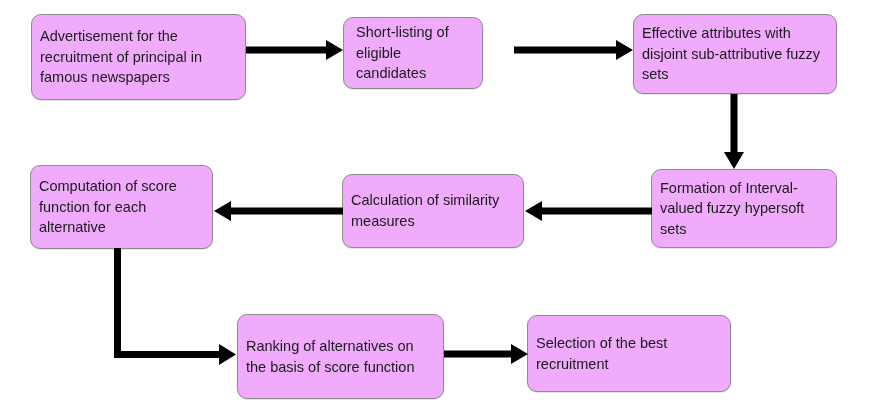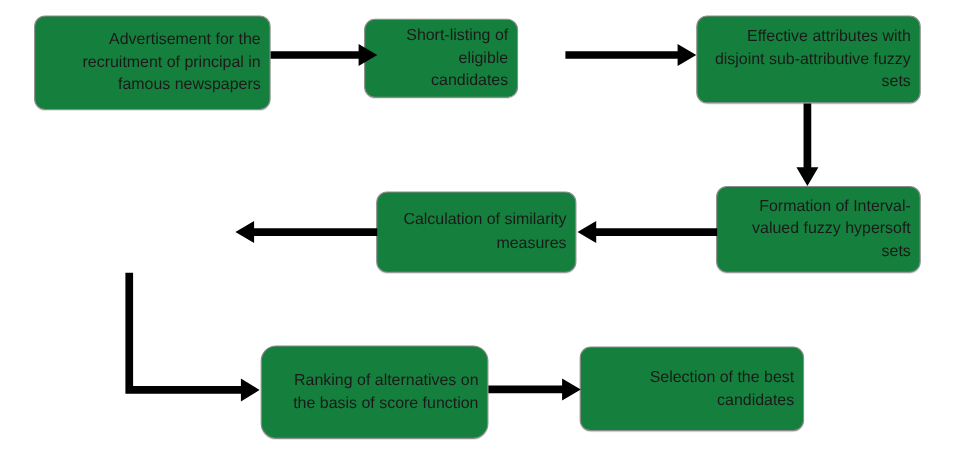--- a/index.html
+++ b/index.html
@@ -14,45 +14,45 @@
   #canvas {
     position: relative;
     width: 879px;
     height: 410px;
     background: #ffffff;
     overflow: hidden;
   }
   .node {
     position: absolute;
     box-sizing: border-box;
-    background: #15803d;
+    background: #f0abfc;
     border: 1px solid #8c8c8c;
     border-radius: 10px;
     display: flex;
     align-items: center;
     justify-content: center;
-    text-align: right;
+    text-align: left;
     color: #1a1a1a;
     font-size: 14.5px;
     line-height: 1.42;
     padding: 4px 8px;
     box-shadow: 0 1px 0 rgba(0,0,0,0.10);
   }
   .node span {
     display: block;
     width: 100%;
   }
   
   #node-advertisement { left: 31px;  top: 14px;  width: 215px; height: 86px; }
-  #node-shortlisting  { left: 331px; top: 17px;  width: 140px; height: 72px; padding-left: 12px; }
+  #node-shortlisting  { left: 343px; top: 17px;  width: 140px; height: 72px; padding-left: 12px; }
   #node-effective     { left: 633px; top: 14px;  width: 204px; height: 80px; }
   #node-formation     { left: 651px; top: 169px; width: 186px; height: 79px; }
   #node-calculation   { left: 342px; top: 174px; width: 182px; height: 74px; }
   #node-computation   { left: 30px;  top: 165px; width: 183px; height: 84px; }
-  #node-ranking       { left: 237px; top: 314px; width: 207px; height: 85px; border-radius: 14px; }
+  #node-ranking       { left: 237px; top: 314px; width: 207px; height: 85px; }
   #node-selection     { left: 527px; top: 315px; width: 204px; height: 77px; }
 
   
   .edge {
     position: absolute;
   }
   .edge svg {
     display: block;
     overflow: visible;
   }
@@ -86,27 +86,30 @@
   </div>
 
   <div class="node" id="node-calculation">
     <span>Calculation of similarity measures</span>
   </div>
 
   <div class="node" id="node-formation">
     <span>Formation of Interval-valued fuzzy hypersoft sets</span>
   </div>
 
+  <div class="node" id="node-computation">
+    <span>Computation of score function for each alternative</span>
+  </div>
 
   <div class="node" id="node-ranking">
     <span>Ranking of alternatives on the basis of score function</span>
   </div>
 
   <div class="node" id="node-selection">
-    <span>Selection of the best candidates</span>
+    <span>Selection of the best recruitment</span>
   </div>
 
   <div class="edge" id="edge-adv-short">
     <svg width="98" height="28" viewBox="0 0 98 28" aria-hidden="true">
       <path d="M0 10.5 H80 V4 L97 14 L80 24 V17.5 H0 Z"></path>
     </svg>
   </div>
 
   <div class="edge" id="edge-short-eff">
     <svg width="120" height="28" viewBox="0 0 120 28" aria-hidden="true">

